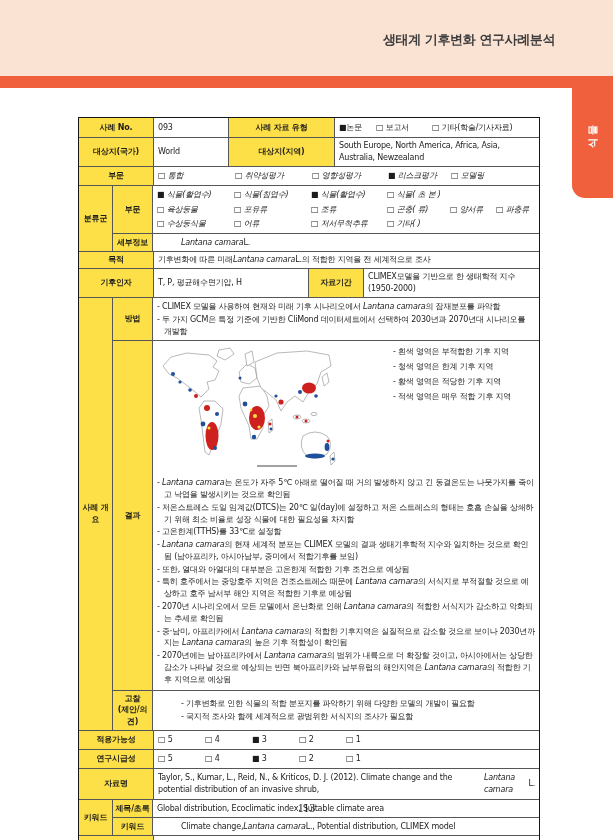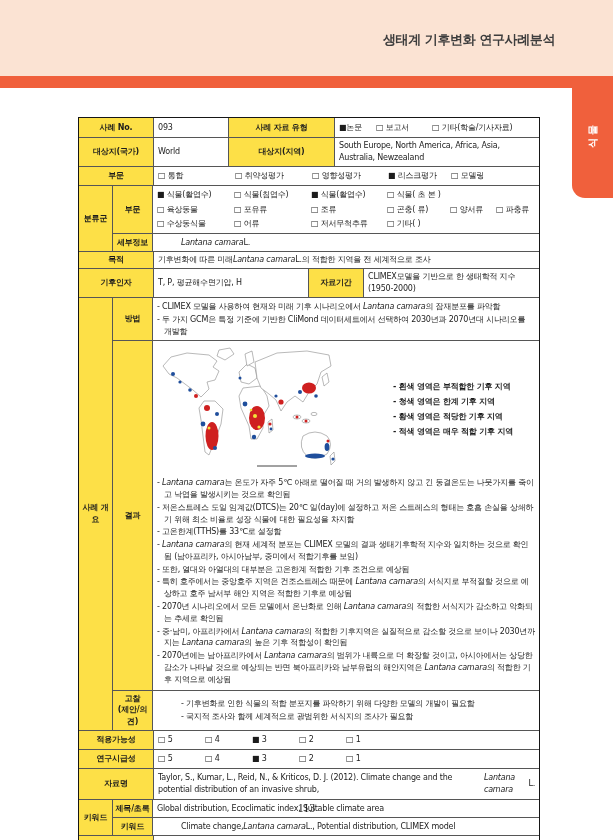--- a/index.html
+++ b/index.html
@@ -50,40 +50,40 @@
   .wLm{width:75px;flex:0 0 75px;}
   .w75{width:75px;flex:0 0 75px;}
   .w106{width:106px;flex:0 0 106px;}
   .w155{width:155px;flex:0 0 155px;}
   .w55{width:55px;flex:0 0 55px;}
   .h19{min-height:19px;}.h18{min-height:18px;}.h17{min-height:17px;}
   .h16{min-height:16px;}.h30{min-height:30px;}.h31{min-height:31px;}.h42{min-height:42px;}
   .col{flex-direction:column;align-items:flex-start;justify-content:center;}
   
   .cbs{display:flex;width:100%;}
-  .cbs > span{display:block;flex:0 0 auto;white-space:nowrap;}
+  .cbs > span{display:block;flex:0 0 auto;white-space:nowrap;font-style:italic;}
   .cbs > span:nth-child(1){width:77px;}
   .cbs > span:nth-child(2){width:77px;}
   .cbs > span:nth-child(3){width:76px;}
   .cbs > span:nth-child(4){width:63px;}
   .cbs > span:nth-child(5){width:46px;}
   .cbs > span:nth-child(6){flex:1;}
   .opts{display:flex;width:100%;}
   .opts > span{display:block;width:47px;white-space:nowrap;}
   .gap3{display:flex;width:100%;}
   .gap3 > span:nth-child(1){width:37px;}
   .gap3 > span:nth-child(2){width:56px;}
   .cblines{display:flex;flex-direction:column;justify-content:center;width:100%;}
   .cblines .cbs{margin:1.4px 0;}
   
   .bullets{width:100%;}
   .bullets > div{padding-left:7px;text-indent:-7px;margin:1px 0;}
   
   .result-cell{padding:3px 4px;}
-  .map-row{display:flex;align-items:center;width:100%;margin-bottom:2px;font-weight:bold;}
+  .map-row{display:flex;align-items:flex-start;width:100%;margin-bottom:2px;}
   .map-box{flex:0 0 180px;}
   .legend{margin-left:56px;}
   .legend > div{line-height:15px;white-space:nowrap;}
   .pagenum{
     position:absolute;top:801px;left:0;width:613px;text-align:center;
     font-family:"Liberation Serif","DejaVu Serif",serif;font-size:12px;color:#222;
   }
   i{font-style:italic;}
 </style>
 </head>

